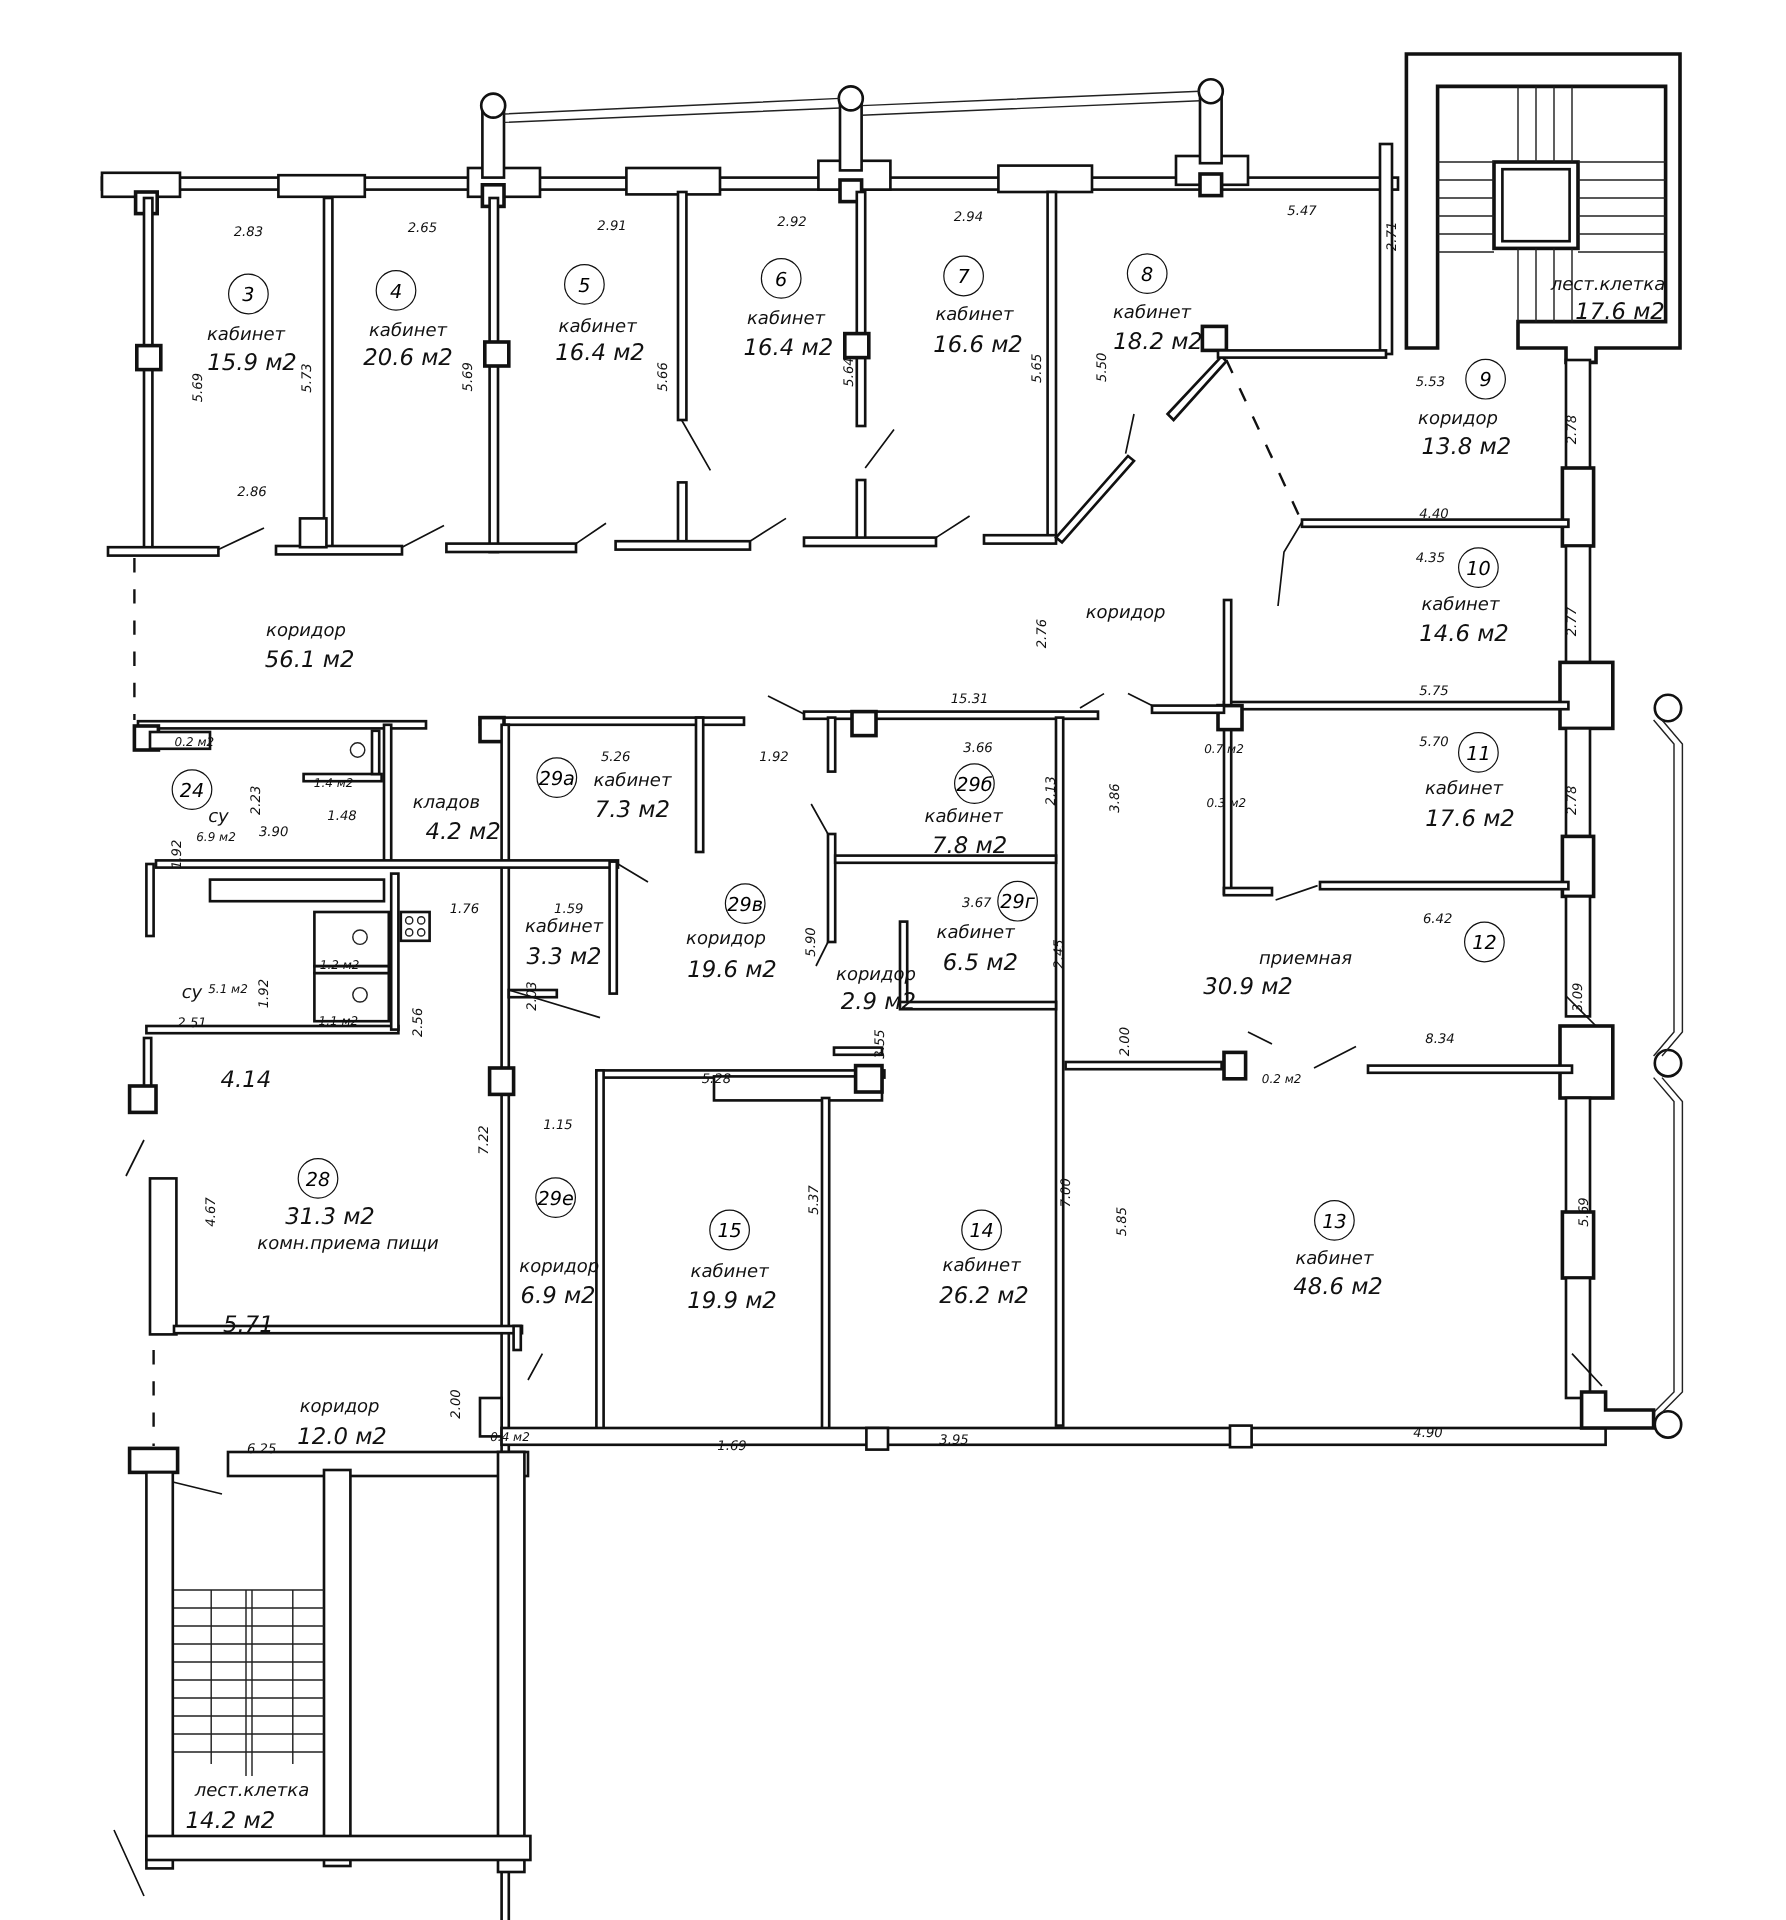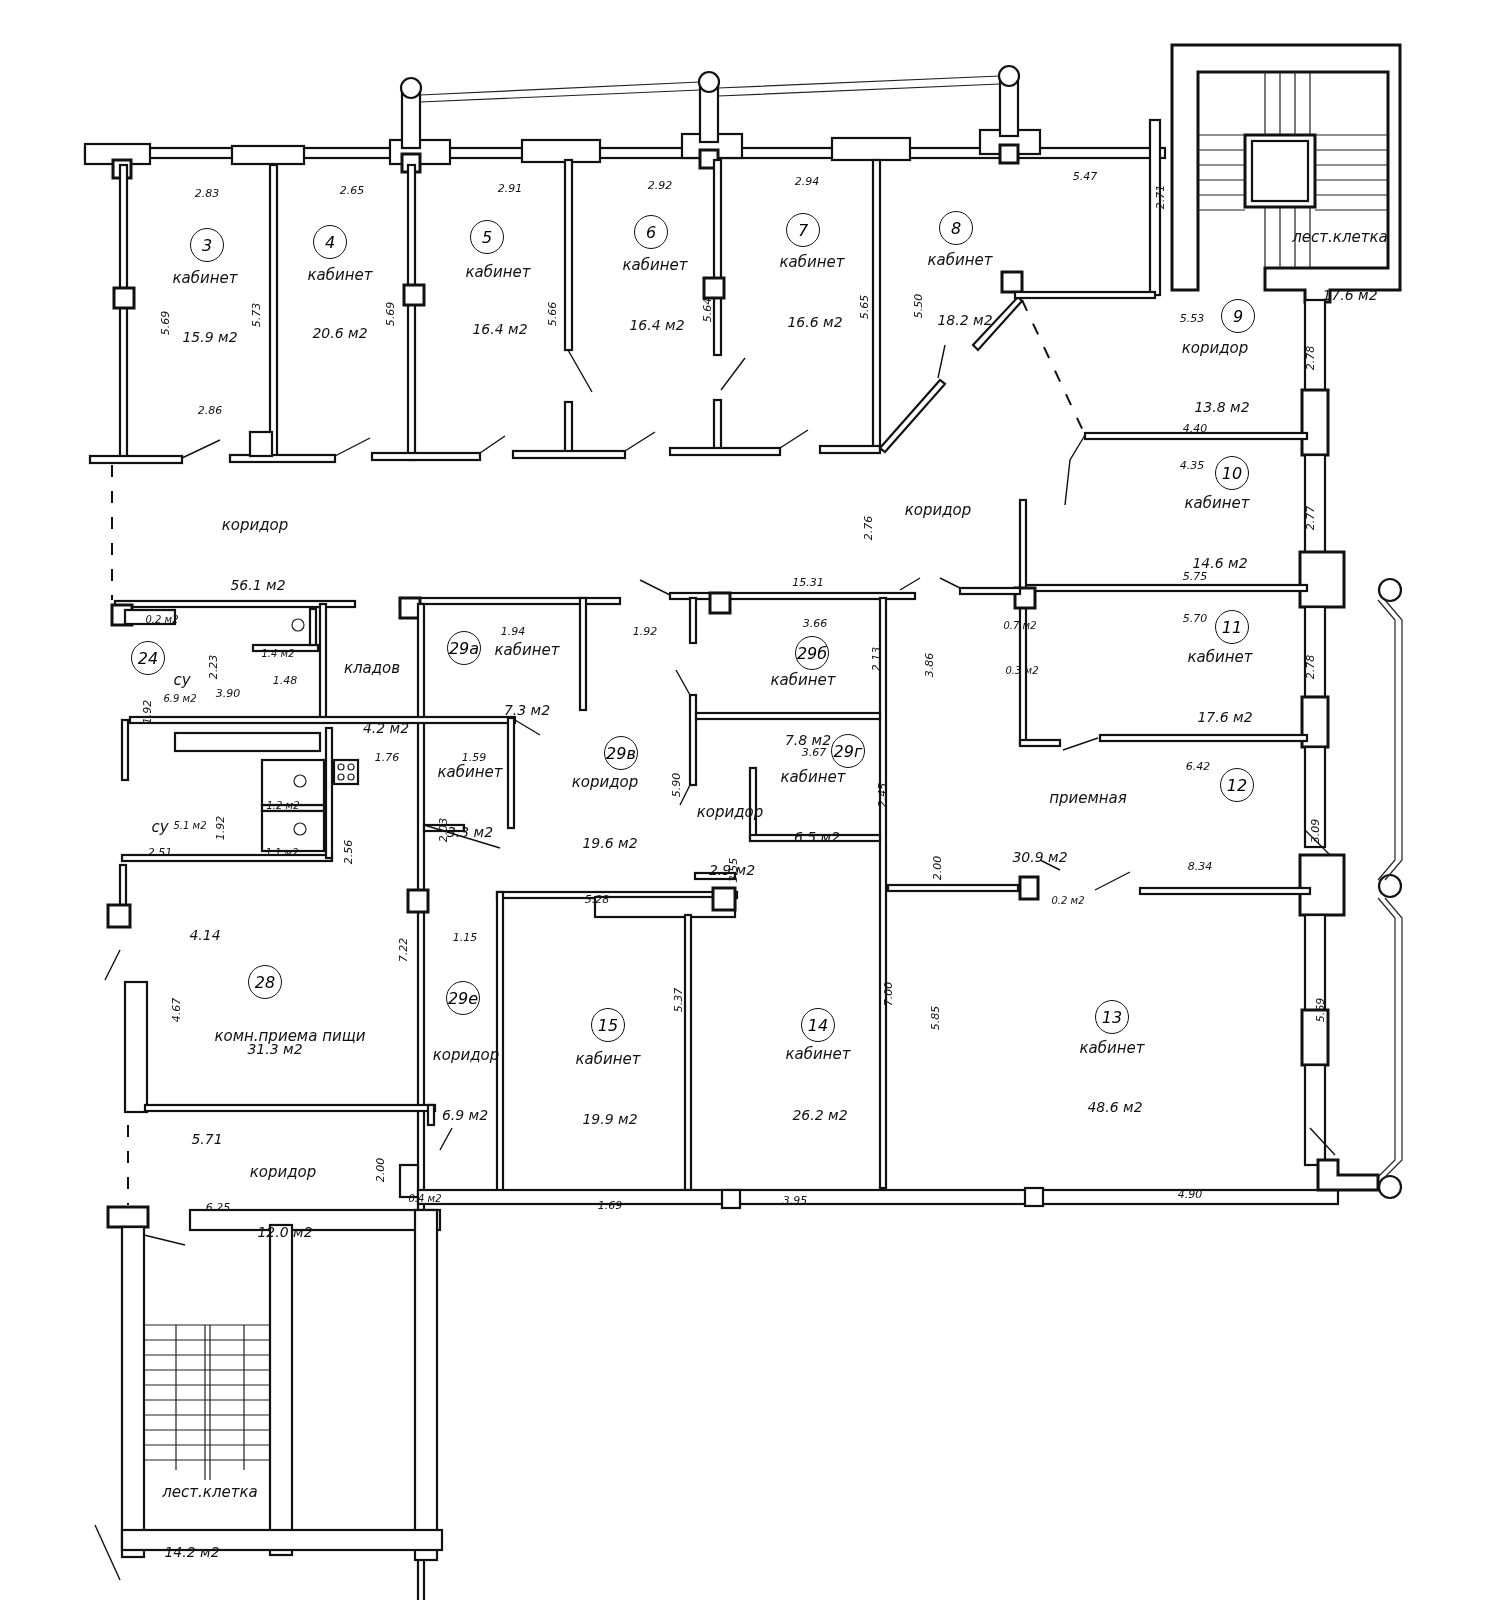--- a/index.html
+++ b/index.html
@@ -5,21 +5,21 @@
   html,body{margin:0;padding:0;background:#fff;}
   body{width:1488px;height:1600px;position:relative;overflow:hidden;font-family:"DejaVu Sans",sans-serif;}
   svg.plan{position:absolute;left:0;top:0;}
   .w{fill:#fff;stroke:#111;stroke-width:2.2;}
   .wb{fill:#fff;stroke:#111;stroke-width:3;}
   .ln{stroke:#111;stroke-width:1.4;fill:none;}
   .dash{stroke:#111;stroke-width:2;stroke-dasharray:12 14;fill:none;}
   .thin{stroke:#222;stroke-width:1.2;fill:none;}
   .lbl{position:absolute;font-style:italic;color:#111;white-space:nowrap;transform:translate(-50%,-50%);}
   .name{font-size:15px;}
-  .area{font-size:14px;margin-top:35px;}
+  .area{font-size:19px;}
   .dim{font-size:11px;}
   .dimv{transform:translate(-50%,-50%) rotate(-90deg);}
   .num{position:absolute;width:32px;height:32px;border:1.5px solid #111;border-radius:50%;transform:translate(-50%,-50%);font-style:italic;font-size:16px;display:flex;align-items:center;justify-content:center;background:transparent;}
   .small{font-size:10px;}
 </style>
 </head>
 <body>
 
 <svg class="plan" width="1488" height="1600" viewBox="0 0 1488 1600">
 
@@ -190,21 +190,21 @@
 <div class="num" style="left:651px;top:232px">6</div>
 <div class="num" style="left:803px;top:230px">7</div>
 <div class="num" style="left:956px;top:228px">8</div>
 <div class="num" style="left:1238px;top:316px">9</div>
 <div class="num" style="left:1232px;top:473px">10</div>
 <div class="num" style="left:1232px;top:627px">11</div>
 <div class="num" style="left:1237px;top:785px">12</div>
 <div class="num" style="left:1112px;top:1017px">13</div>
 <div class="num" style="left:818px;top:1025px">14</div>
 <div class="num" style="left:608px;top:1025px">15</div>
-<div class="num" style="left:148px;top:658px">24</div>
+<div class="num" style="left:160px;top:658px">24</div>
 <div class="num" style="left:265px;top:982px">28</div>
 <div class="num" style="left:464px;top:648px">29а</div>
 <div class="num" style="left:812px;top:653px">29б</div>
 <div class="num" style="left:621px;top:753px">29в</div>
 <div class="num" style="left:848px;top:751px">29г</div>
 <div class="num" style="left:463px;top:998px">29е</div>
 
 <div class="lbl name" style="left:205px;top:278px">кабинет</div>
 <div class="lbl area" style="left:210px;top:302px">15.9 м2</div>
 <div class="lbl name" style="left:340px;top:275px">кабинет</div>
@@ -311,21 +311,21 @@
 <div class="lbl dim" style="left:808px;top:582px">15.31</div>
 <div class="lbl dim dimv" style="left:929px;top:665px">3.86</div>
 <div class="lbl dim dimv" style="left:937px;top:868px">2.00</div>
 <div class="lbl dim dimv" style="left:213px;top:667px">2.23</div>
 <div class="lbl dim" style="left:228px;top:693px">3.90</div>
 <div class="lbl dim dimv" style="left:147px;top:712px">1.92</div>
 <div class="lbl dim" style="left:285px;top:680px">1.48</div>
 <div class="lbl dim dimv" style="left:220px;top:828px">1.92</div>
 <div class="lbl dim" style="left:160px;top:852px">2.51</div>
 <div class="lbl dim dimv" style="left:348px;top:852px">2.56</div>
-<div class="lbl dim" style="left:513px;top:631px">1.94</div>
+<div class="lbl dim" style="left:513px;top:631px">5.26</div>
 <div class="lbl dim" style="left:645px;top:631px">1.92</div>
 <div class="lbl dim" style="left:815px;top:623px">3.66</div>
 <div class="lbl dim dimv" style="left:876px;top:659px">2.13</div>
 <div class="lbl dim" style="left:387px;top:757px">1.76</div>
 <div class="lbl dim dimv" style="left:676px;top:785px">5.90</div>
 <div class="lbl dim" style="left:814px;top:752px">3.67</div>
 <div class="lbl dim dimv" style="left:882px;top:795px">2.45</div>
 <div class="lbl dim dimv" style="left:733px;top:870px">3.55</div>
 <div class="lbl dim" style="left:474px;top:757px">1.59</div>
 <div class="lbl dim dimv" style="left:443px;top:830px">2.03</div>

